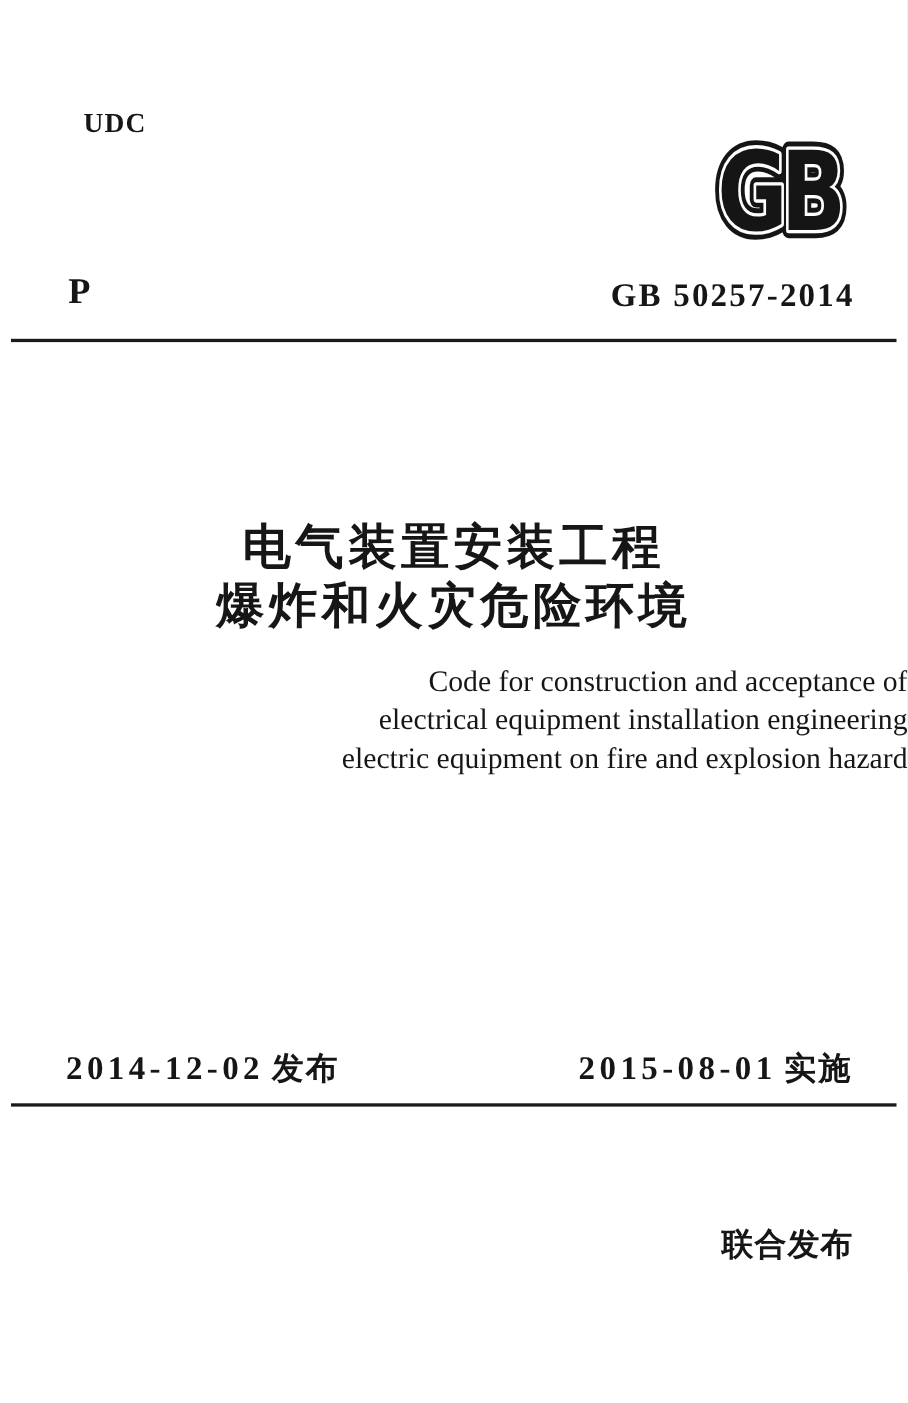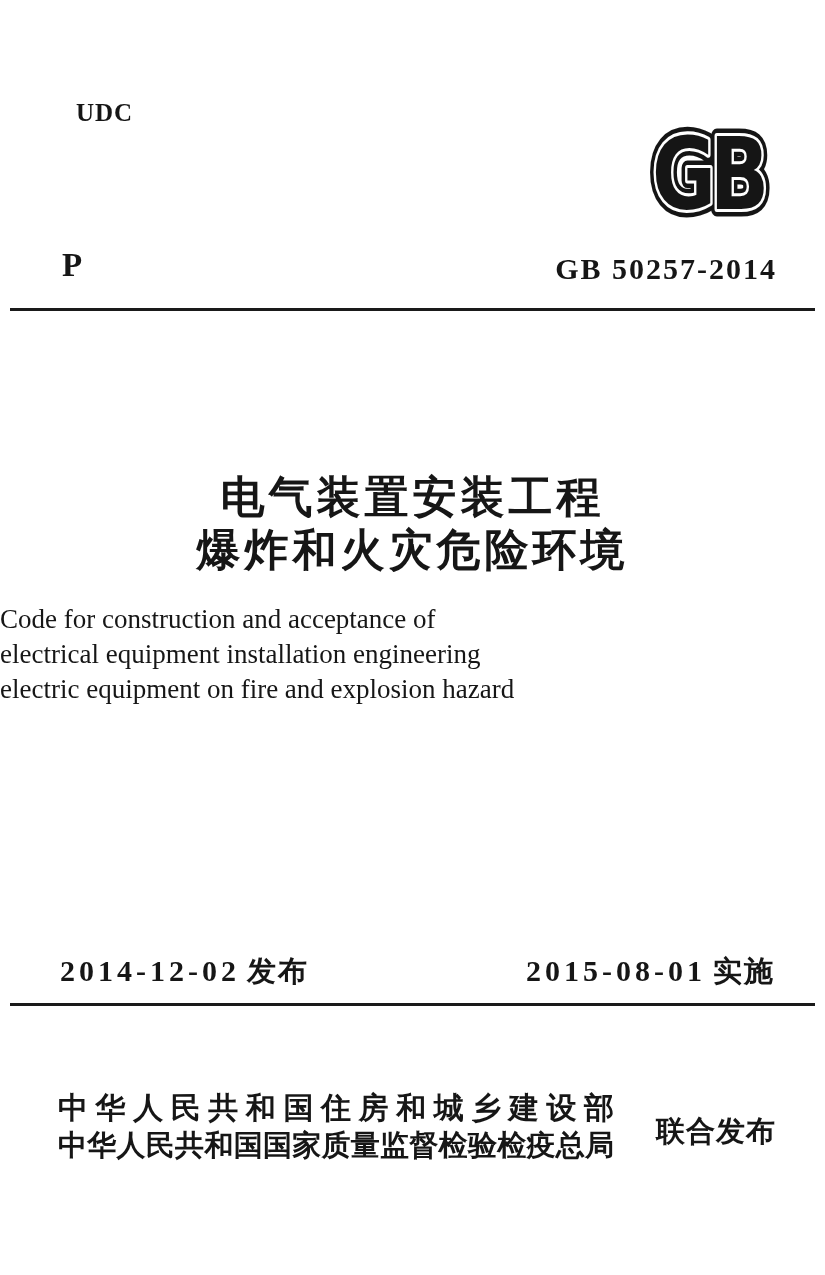--- a/index.html
+++ b/index.html
@@ -58,21 +58,21 @@
   .zh-title {
     left: 0; right: 0; top: 428px;
     text-align: center;
     font: bold 44px "Liberation Serif", "DejaVu Serif", serif;
     line-height: 53px;
     letter-spacing: 4px;
     margin-top: 43px;
   }
   .en-title {
     left: 0; right: 0; top: 602px;
-    text-align: left;
+    text-align: right;
     font: 27px "Liberation Serif", "DejaVu Serif", serif;
     line-height: 35px;
   }
 
   .dates-row {
     left: 60px; right: 50px; top: 952px;
     display: flex;
     justify-content: space-between;
     align-items: baseline;
   }
@@ -145,20 +145,16 @@
       <span class="date-label">发布</span>
     </div>
     <div class="date-group">
       <span class="date-num">2015-08-01</span>
       <span class="date-label">实施</span>
     </div>
   </div>
 
   <div class="abs rule rule-bottom"></div>
 
-  <div class="abs publishers">
-    <div class="pub-line pub-line-1">中华人民共和国住房和城乡建设部</div>
-    <div class="pub-line pub-line-2">中华人民共和国国家质量监督检验检疫总局</div>
-  </div>
 
   <div class="abs joint-label">联合发布</div>
 
 </div>
 
 </body></html>

